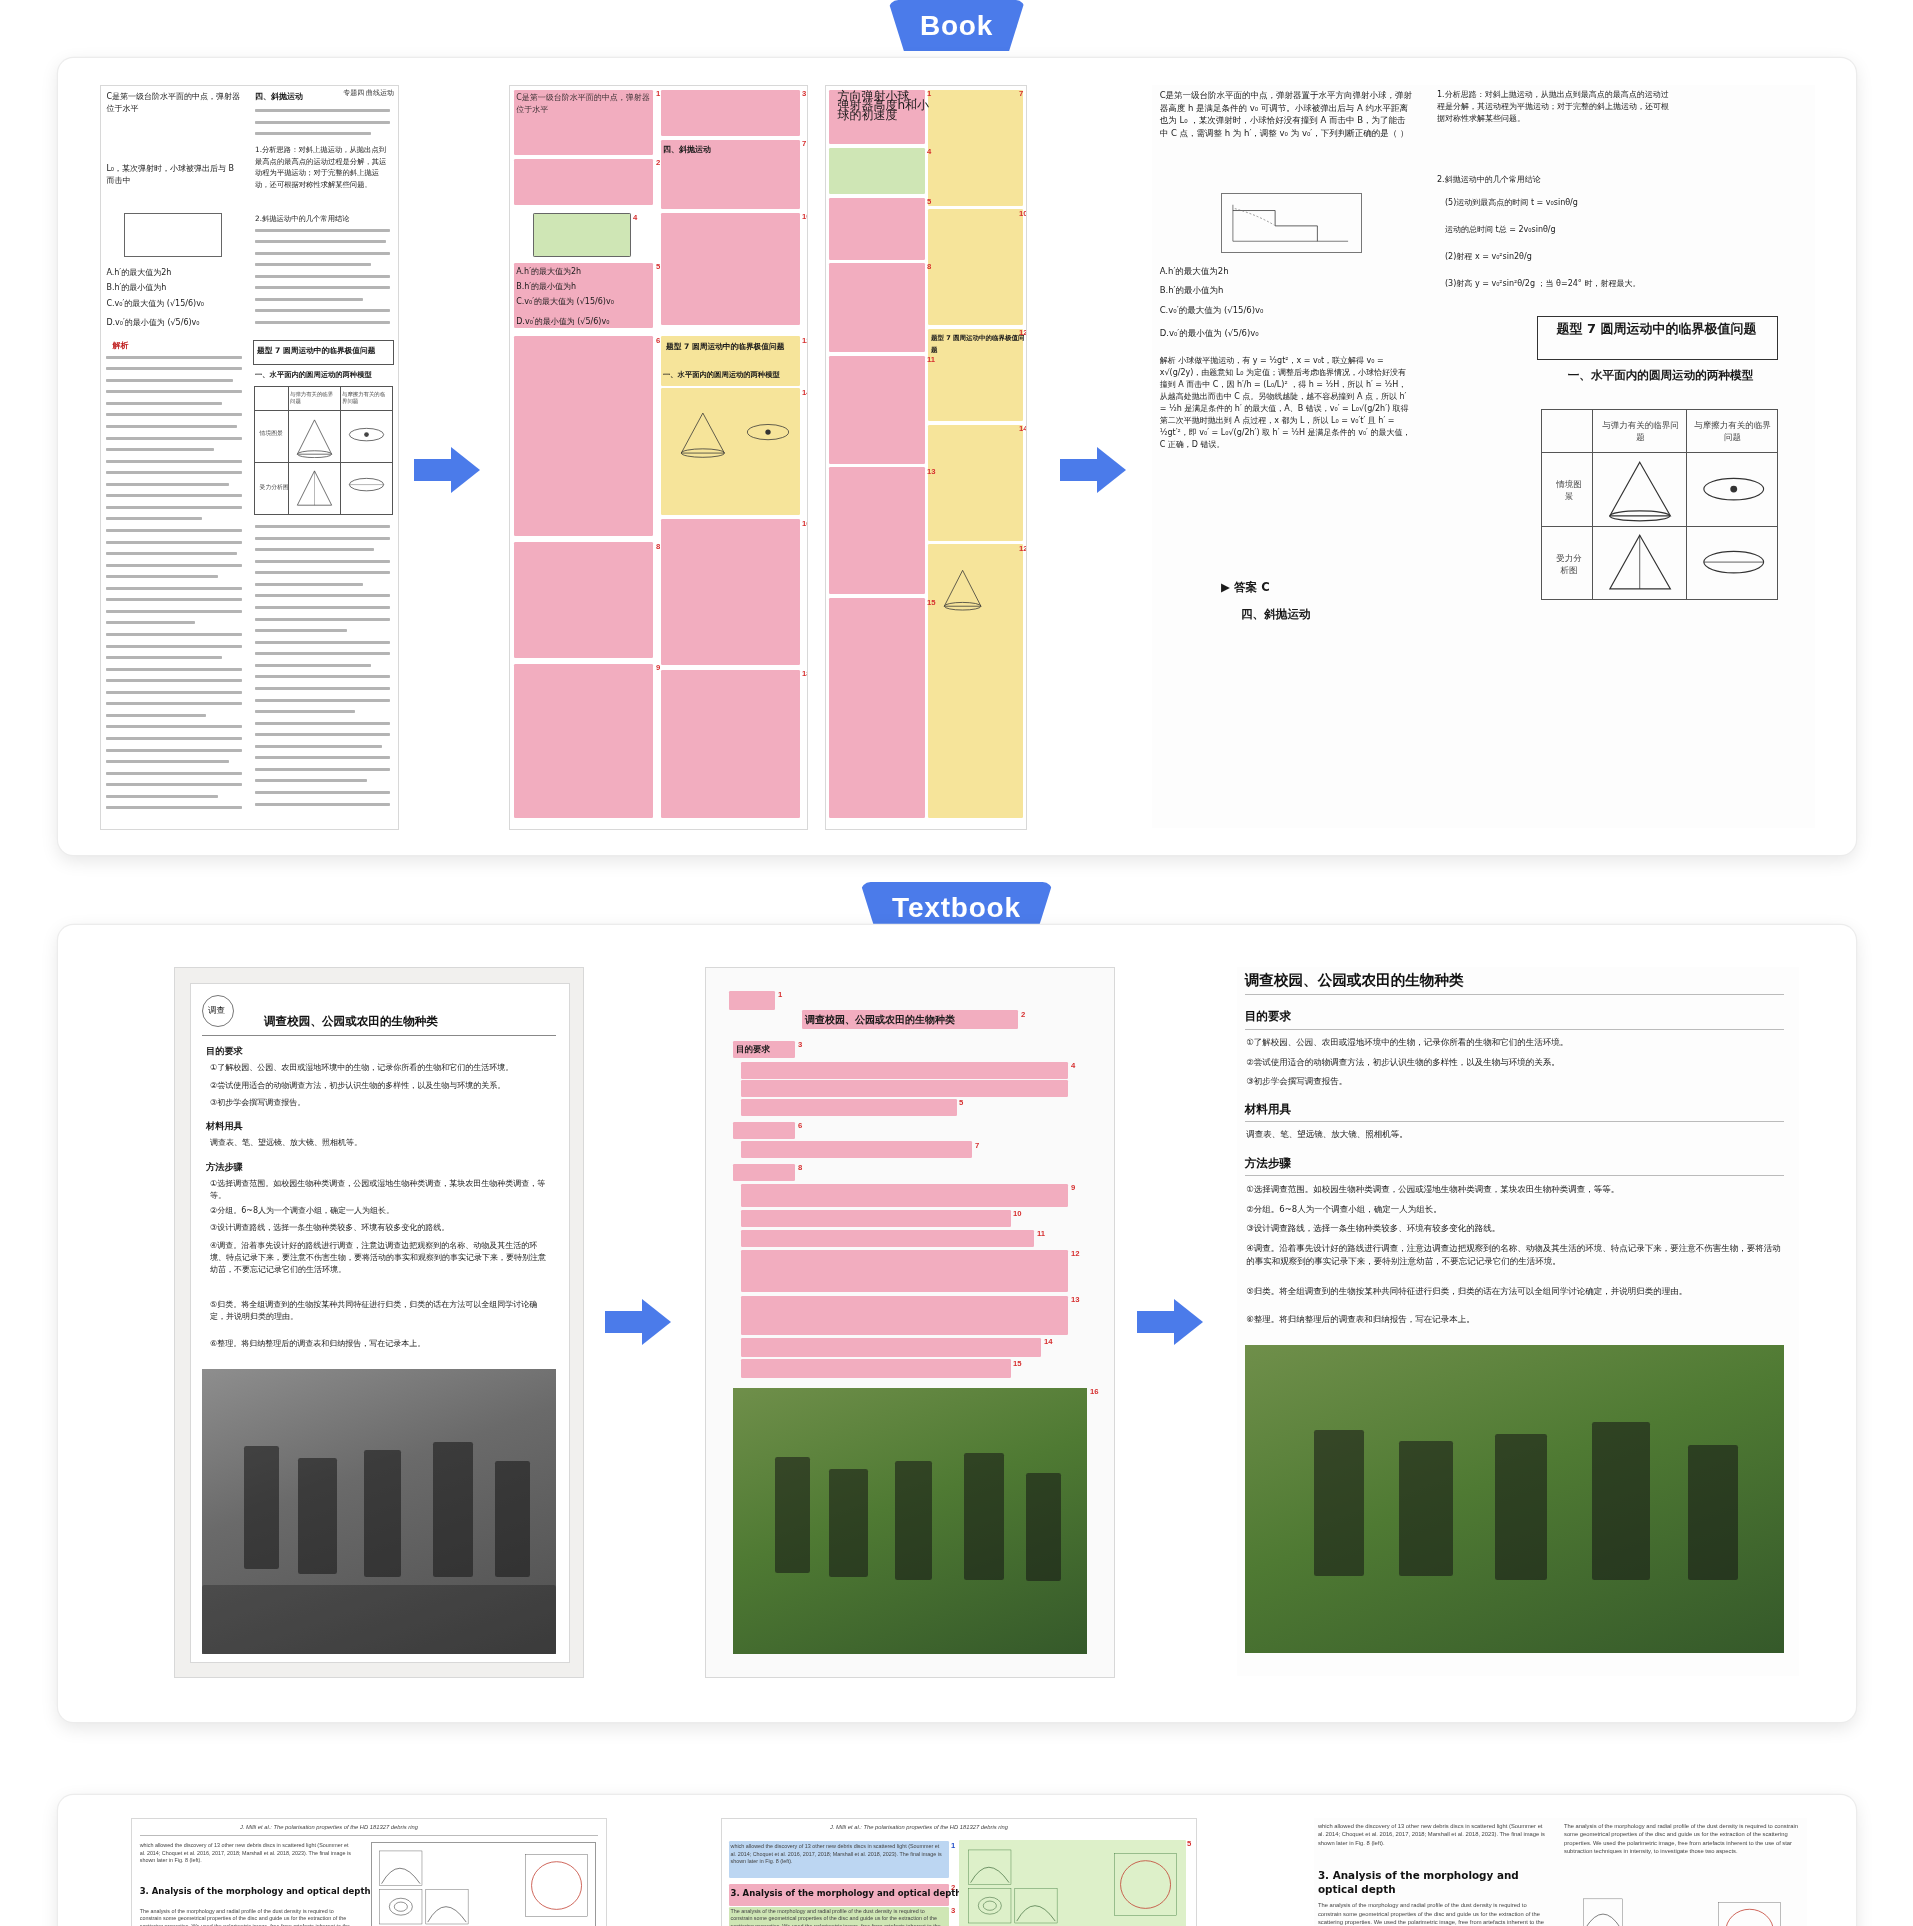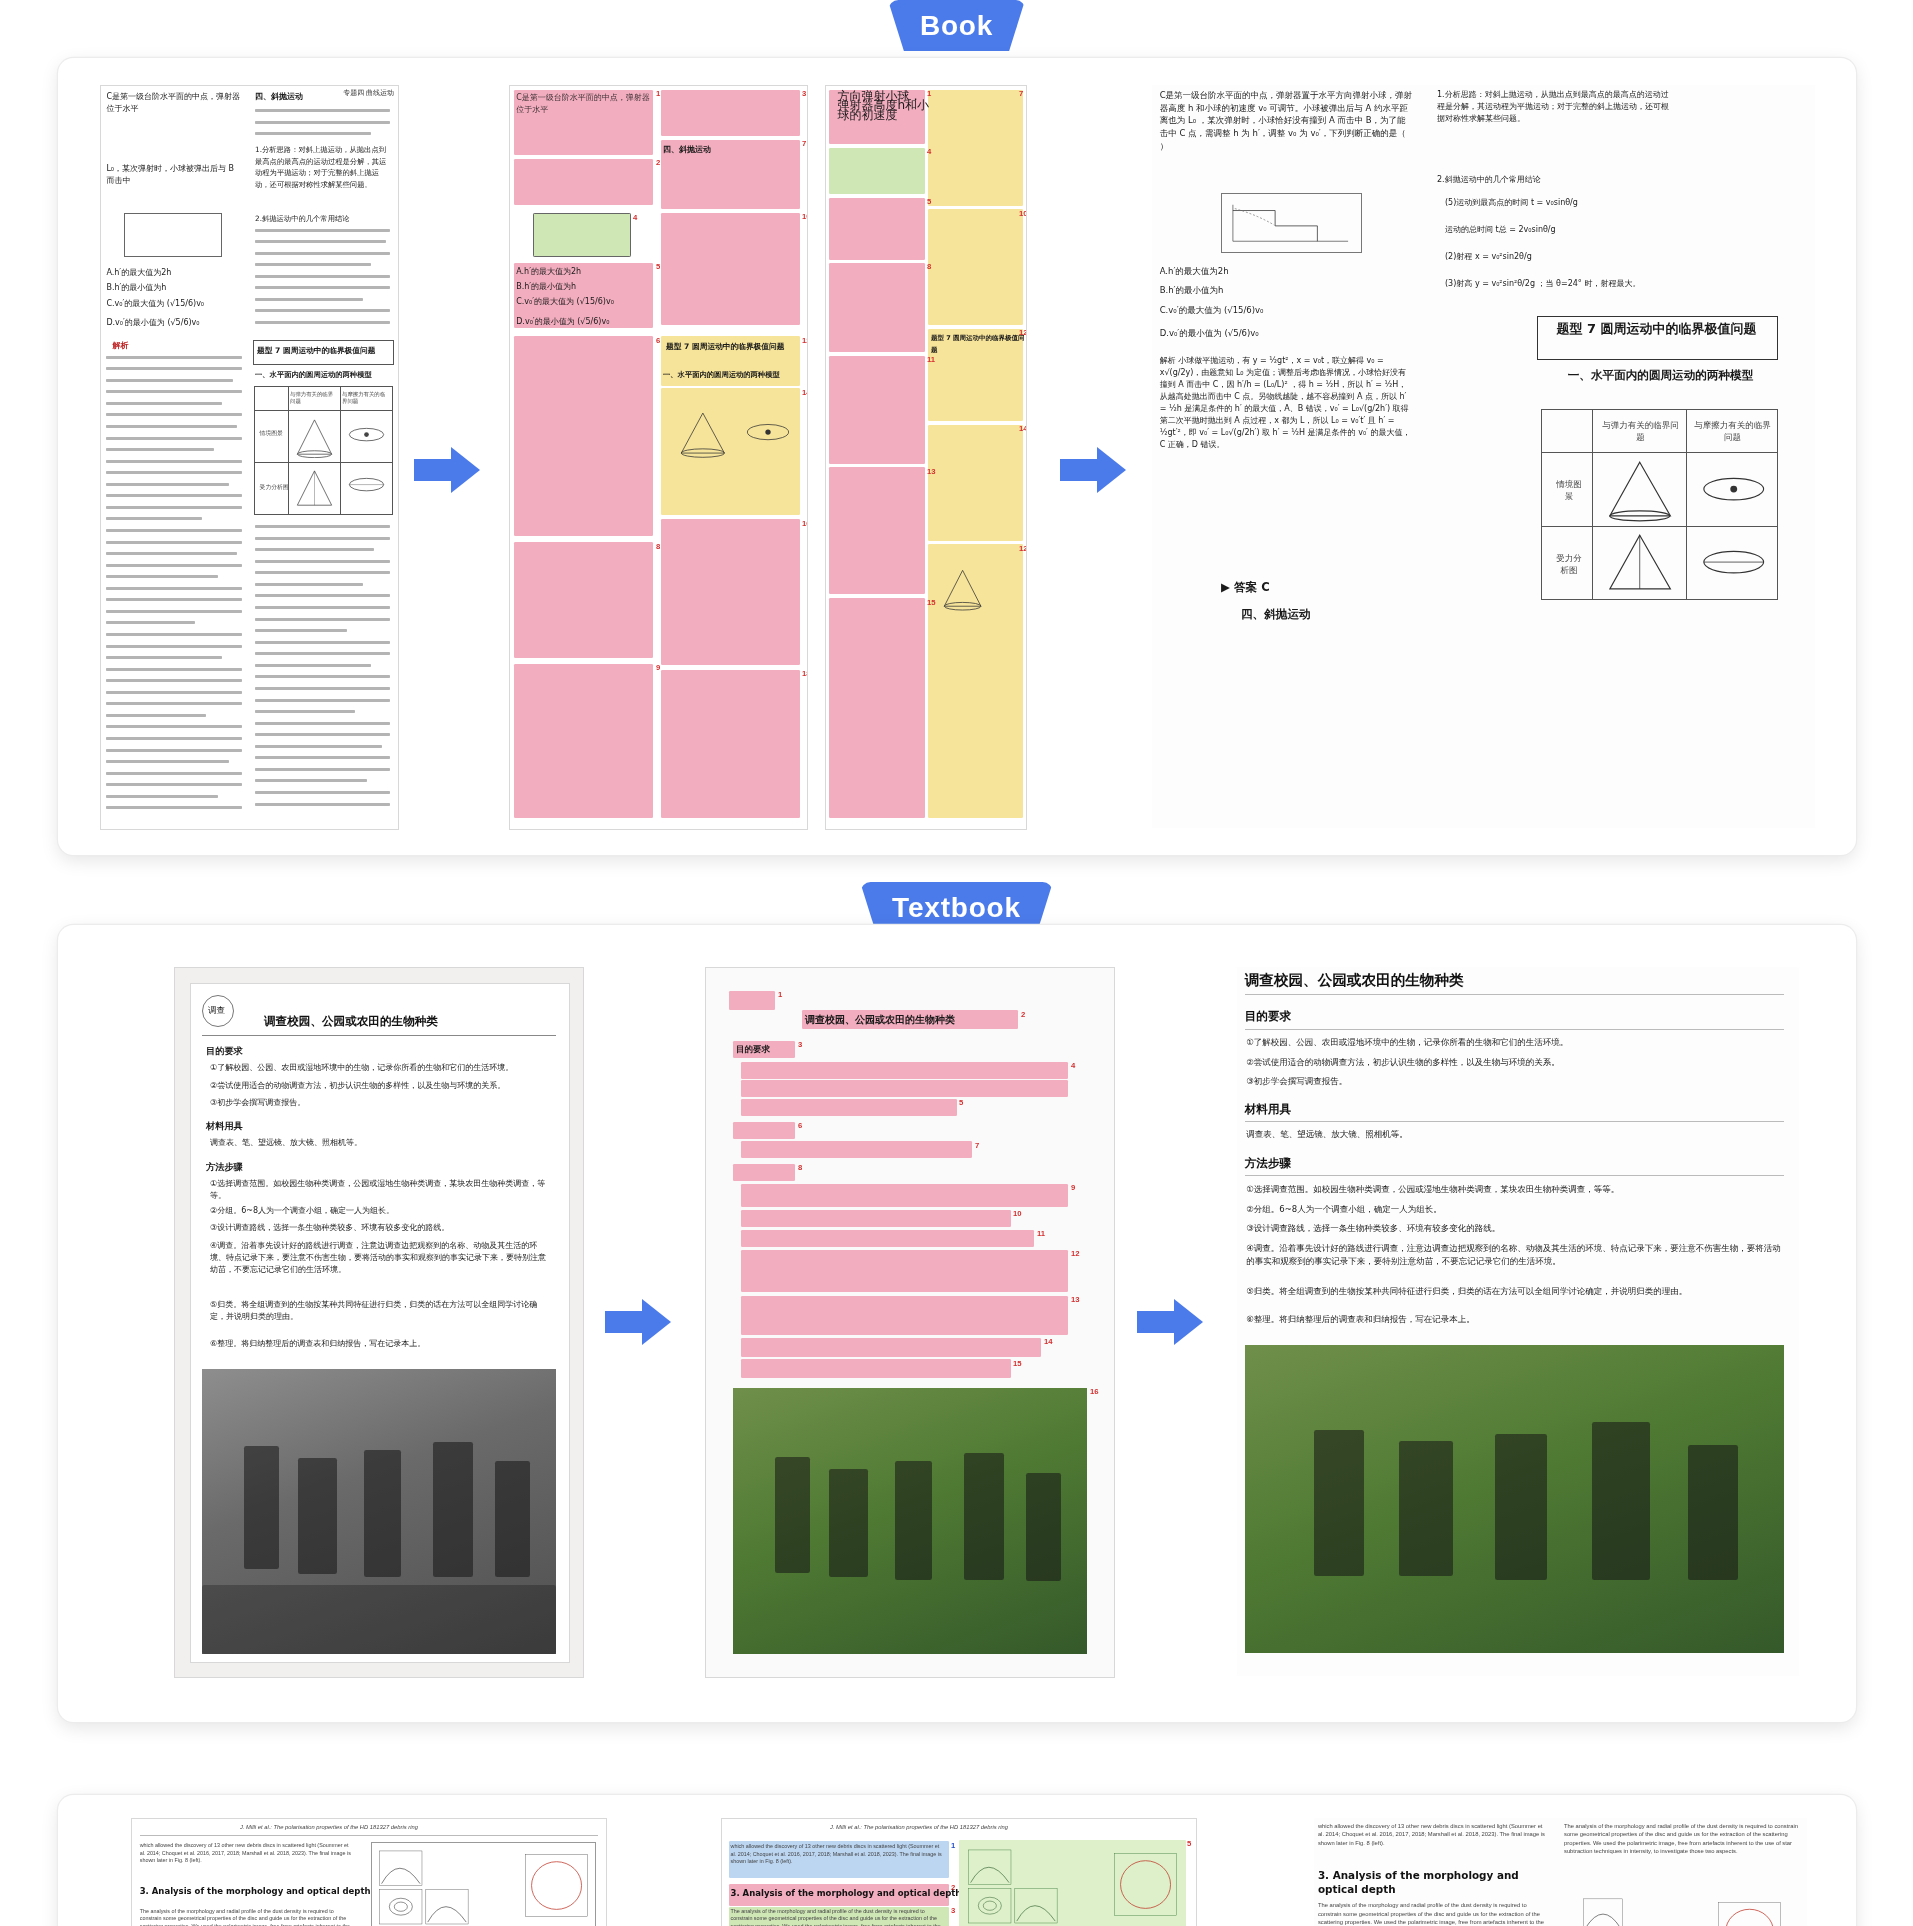--- a/index.html
+++ b/index.html
@@ -303,21 +303,21 @@
       <div class="numtag" style="left:193px;top:338px;">14</div>
       <div class="numtag" style="left:193px;top:458px;">12</div>
     </div>
 
     <div class="arrow" style="left:1002px;top:389px;">
       <div class="shaft"></div>
         <div class="head"></div>
     </div>
 
     <div class="panel panel-white" style="left:1094px;top:27px;width:663px;height:743px;border:none;">
-      <div class="zh" style="left:7.7px;top:3.9px;width:254px;font-size:8.5px;line-height:12.7px;">C是第一级台阶水平面的中点，弹射器置于水平方向弹射小球，弹射器高度 h 和小球的初速度 v₀ 可调节。小球被弹出后与 A 约水平距离也为 L₀ ，某次弹射时，小球恰好没有撞到 A 而击中 B，为了能击中 C 点，需调整 h 为 h′，调整 v₀ 为 v₀′，下列判断正确的是（    ）</div>
+      <div class="zh" style="left:7.7px;top:3.9px;width:254px;font-size:8.5px;line-height:12.7px;">C是第一级台阶水平面的中点，弹射器置于水平方向弹射小球，弹射器高度 h 是满足条件的 v₀ 可调节。小球被弹出后与 A 约水平距离也为 L₀ ，某次弹射时，小球恰好没有撞到 A 而击中 B，为了能击中 C 点，需调整 h 为 h′，调整 v₀ 为 v₀′，下列判断正确的是（    ）</div>
 
       <div class="blk" style="left:69px;top:108px;width:139px;height:58px;border:0.8px solid #777;"></div>
       <svg style="position:absolute;left:77px;top:114px;" width="123" height="48" viewBox="0 0 320 125">
         <polyline points="10,15 10,110 310,110" stroke="#555" stroke-width="2" fill="none"></polyline>
         <polyline points="10,30 120,30 120,70 230,70 230,110" stroke="#333" stroke-width="2" fill="none"></polyline>
         <path d="M15 25 Q70 40 118 68" stroke="#777" stroke-width="2" fill="none" stroke-dasharray="5 5"></path>
       </svg>
 
       <div class="zh" style="left:7.7px;top:181px;font-size:8.5px;">A.h′的最大值为2h</div>
       <div class="zh" style="left:7.7px;top:200px;font-size:8.5px;">B.h′的最小值为h</div>

